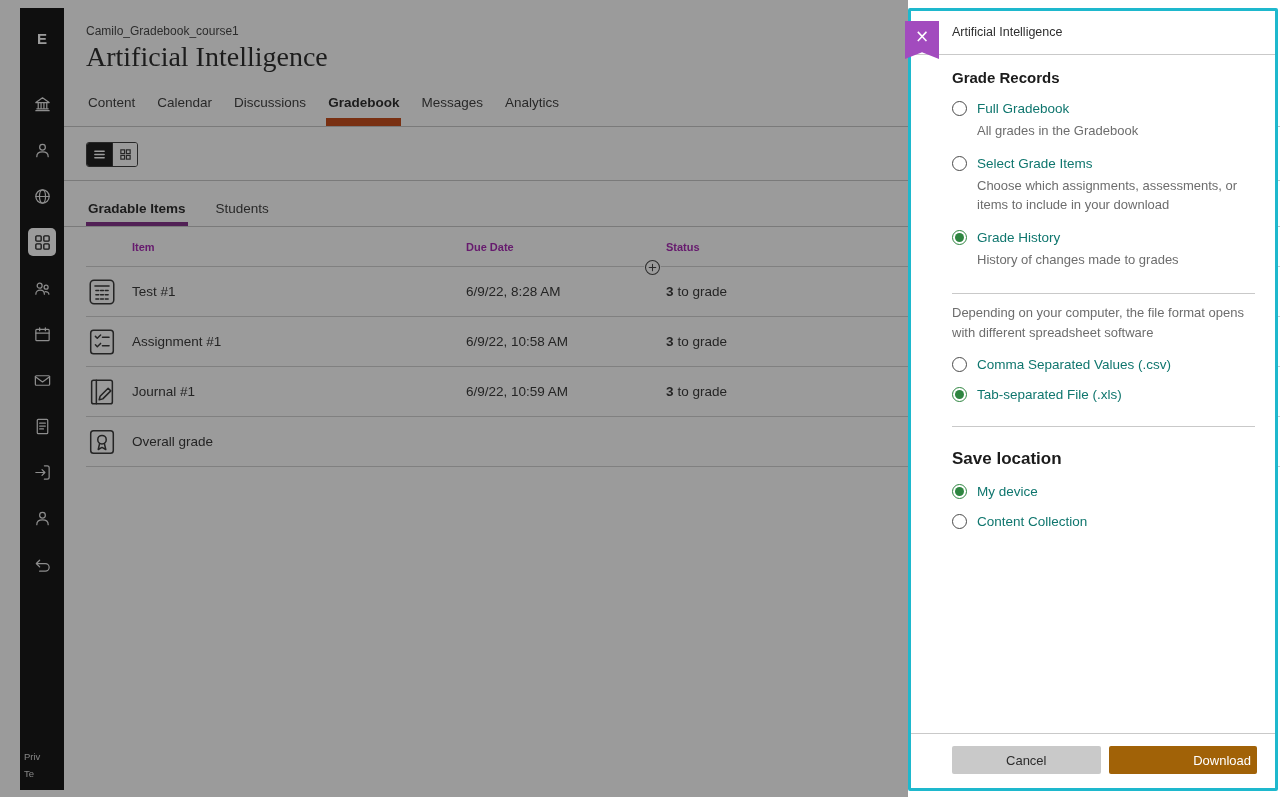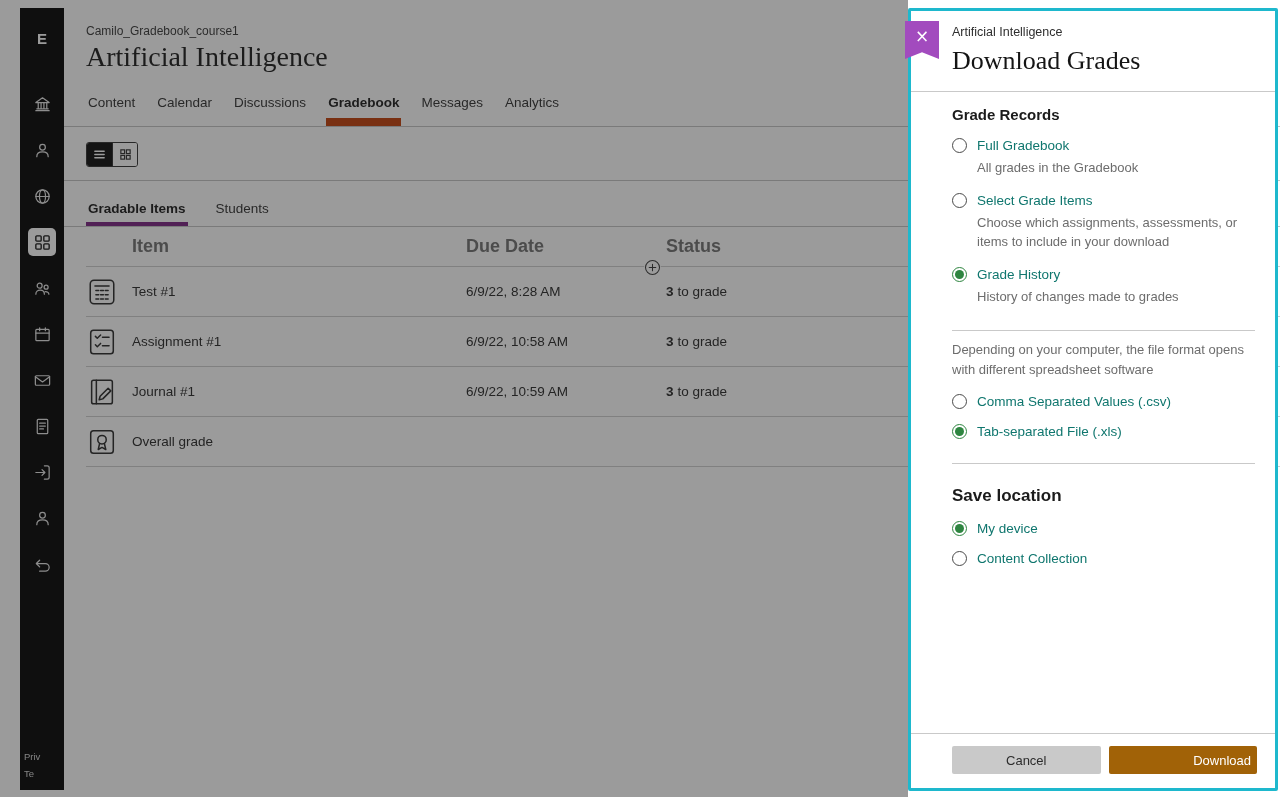--- a/index.html
+++ b/index.html
@@ -37,21 +37,21 @@
   .vt-btn { width:25px; height:23px; display:flex; align-items:center; justify-content:center; background:#fff; border:none; cursor:pointer; padding:0; }
   .vt-btn + .vt-btn { border-left:1px solid #333; }
   .vt-btn.active { background:#101010; }
 
   .subtabs { display:flex; gap:26px; padding-left:22px; margin-top:12px; border-bottom:1px solid #c4c4c4; font-size:13.5px; color:#333; }
   .subtab { padding:8px 2px 10px; cursor:pointer; }
   .subtab.active { font-weight:bold; padding-bottom:6px; border-bottom:4px solid #7b2483; color:#1d1d1d; }
 
   .grade-table { margin-left:22px; position:relative; font-size:13.5px; color:#2b2b2b; }
   .t-row { display:grid; grid-template-columns:380px 200px 1fr; align-items:center; border-bottom:1px solid #cfcfcf; }
-  .t-head { height:40px; font-weight:bold; font-size:18px; color:#737373; }
+  .t-head { height:40px; font-weight:bold; font-size:11px; color:#a21caf; }
   .t-head .c1 { padding-left:46px; }
   .t-body-row { height:50px; cursor:pointer; }
   .c1 { display:flex; align-items:center; gap:14px; }
   .row-icon { width:32px; height:32px; flex:0 0 auto; }
   .status-label { margin-left:4px; }
   .add-col {
     position:absolute; top:32px; left:558px; width:17px; height:17px; background:#fff;
     border-radius:50%; z-index:2; display:flex; align-items:center; justify-content:center; cursor:pointer;
   }
 
@@ -288,21 +288,20 @@
   </div>
 </div>
 
 <div class="dim"></div>
 
 <aside class="panel">
   <div class="close-btn">×</div>
 
   <div class="panel-inner">
     <div class="context">Artificial Intelligence</div>
-    <div class="panel-title">Download Grades</div>
     <div class="header-rule"></div>
 
     <div class="section-h2">Grade Records</div>
 
     <div class="opt">
       <span class="radio"></span>
       <span class="opt-label">Full Gradebook</span>
     </div>
     <div class="opt-desc">All grades in the Gradebook</div>
 

